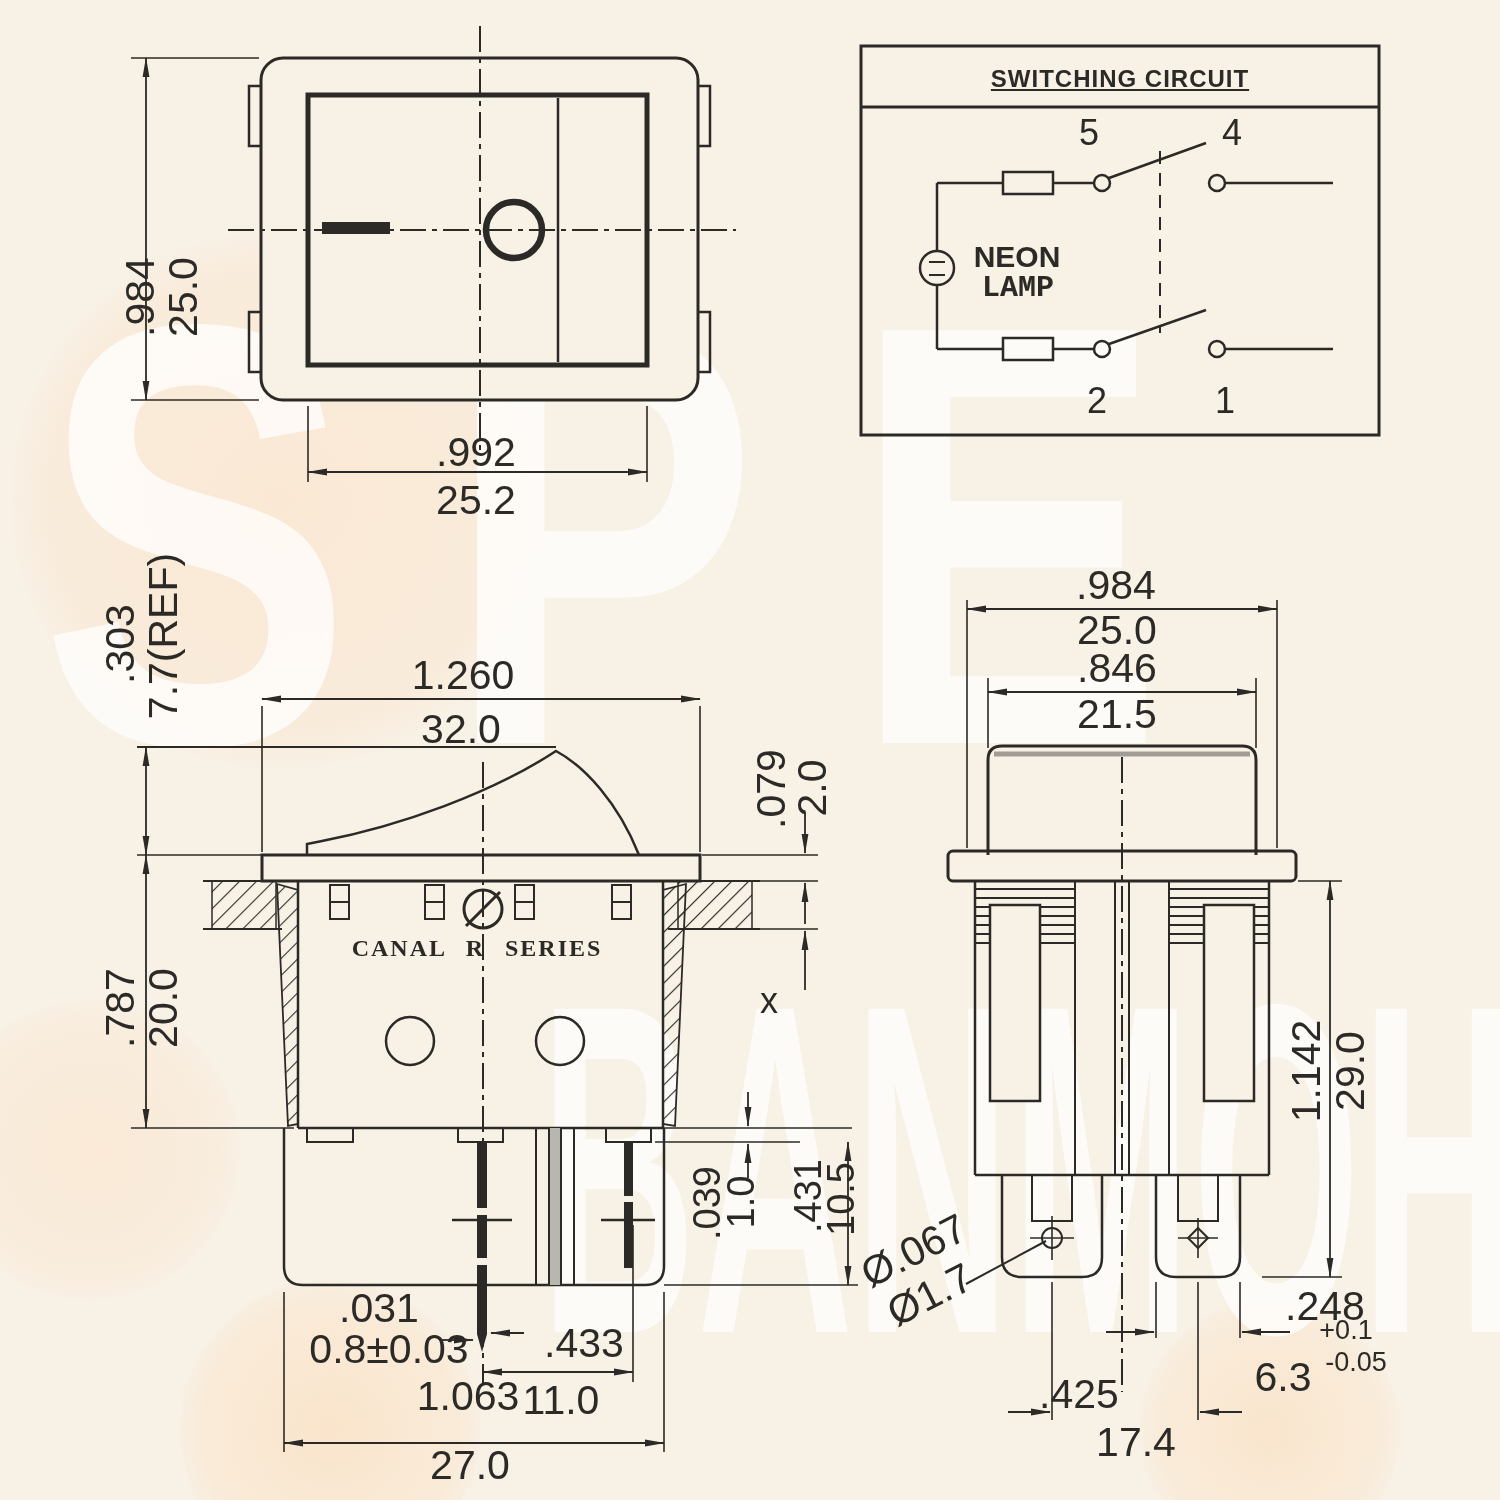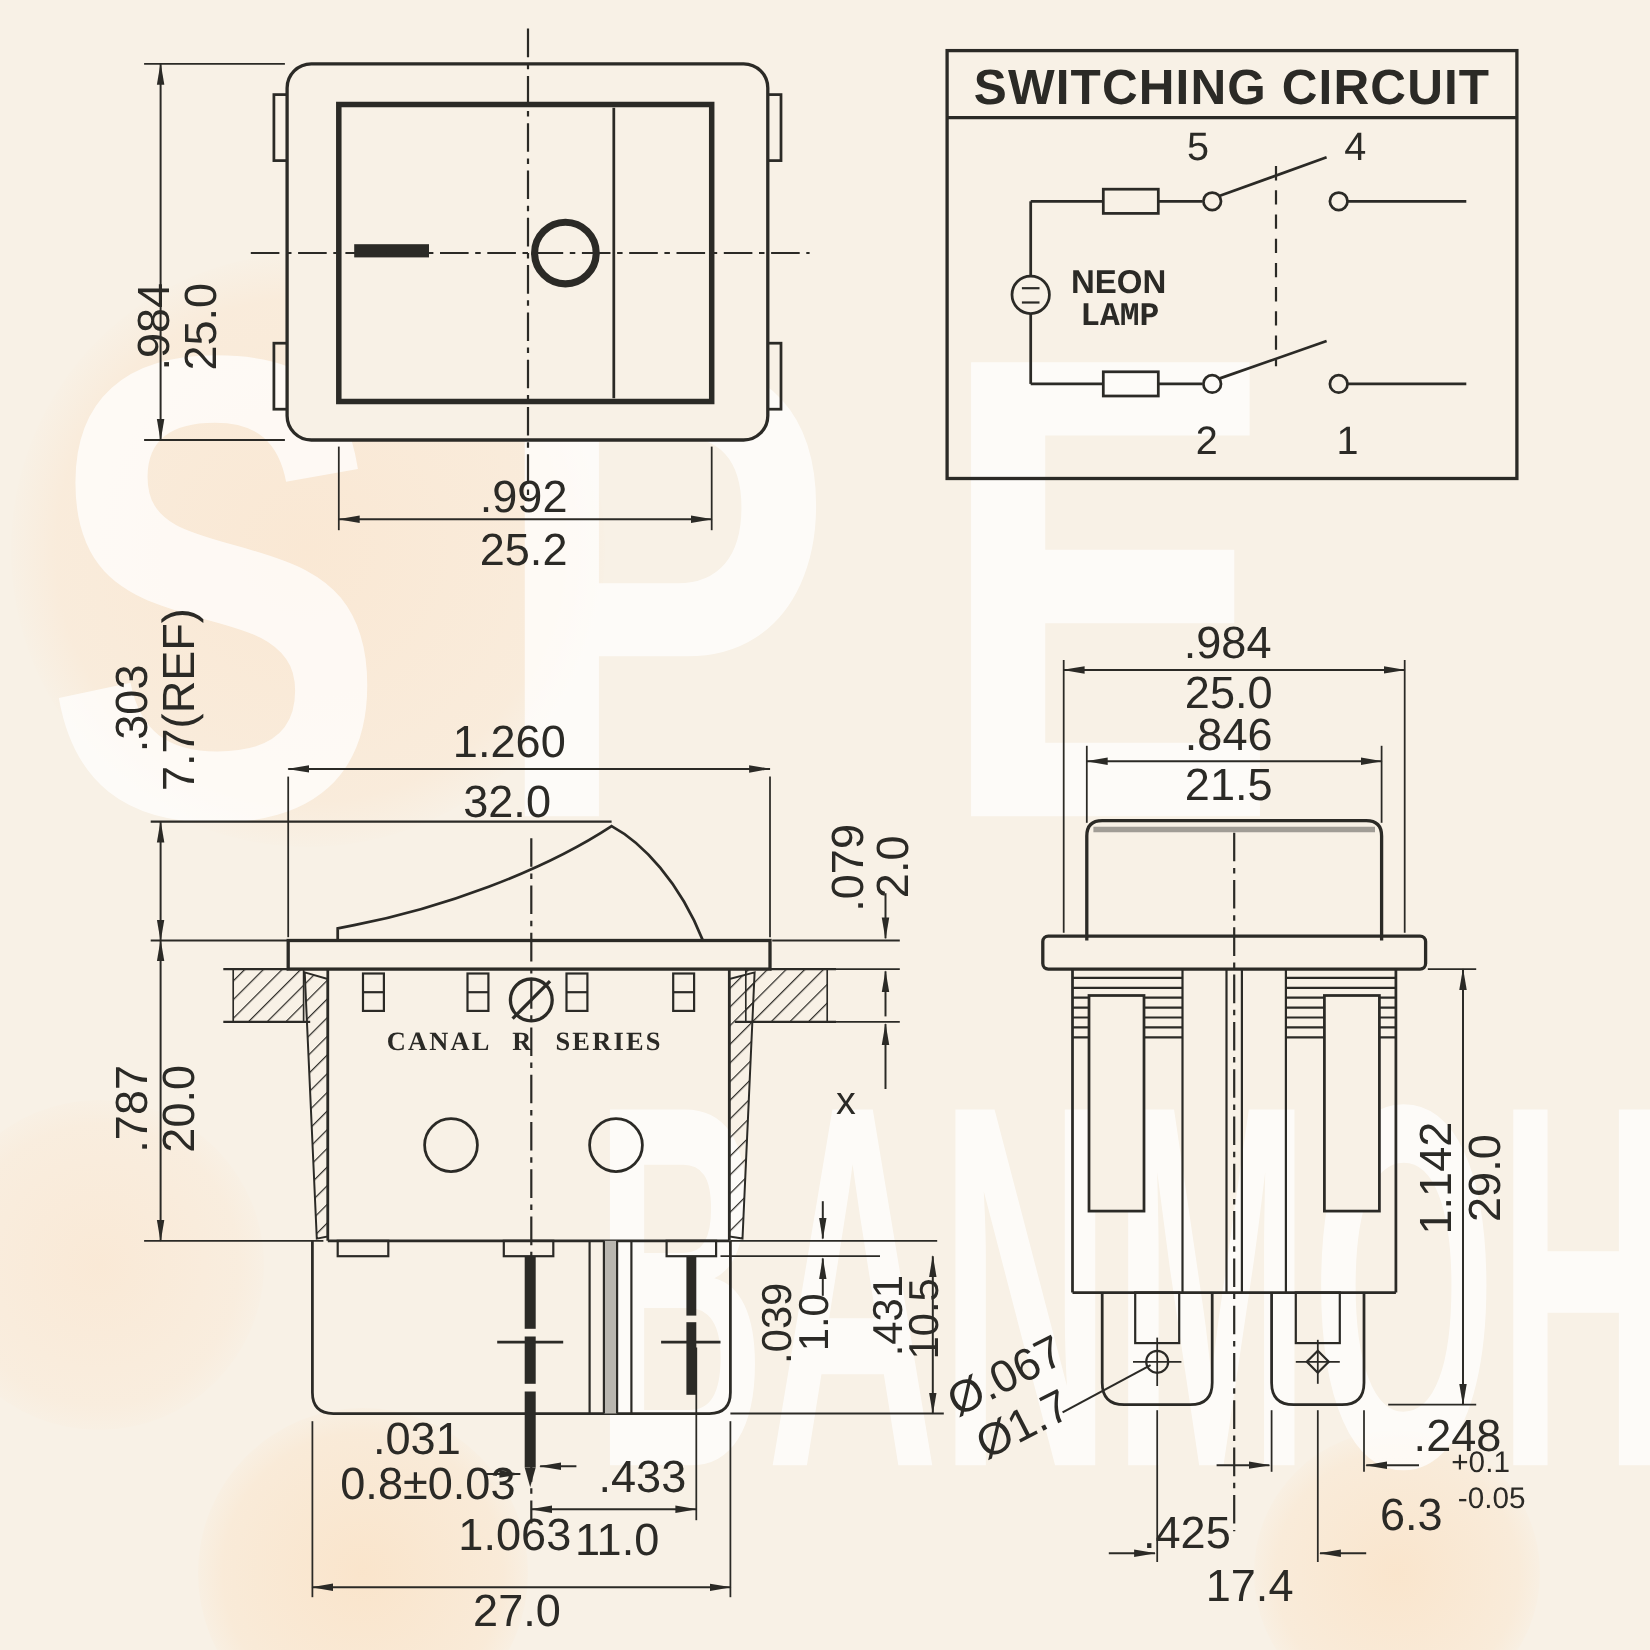--- a/index.html
+++ b/index.html
@@ -9,21 +9,21 @@
   .wmtxt{position:absolute;font-weight:bold;color:rgba(255,255,255,0.72);white-space:nowrap;
          pointer-events:none;font-family:"Liberation Sans",sans-serif;}
   svg{position:absolute;left:0;top:0;}
   .lbl{position:absolute;font-size:41px;line-height:1;white-space:nowrap;
        transform:translate(-50%,-50%);color:#2b2a26;letter-spacing:0px;}
   .r90{transform:translate(-50%,-50%) rotate(-90deg);}
   .rneg27{transform:translate(-50%,-50%) rotate(-27deg);}
   .f38{font-size:38px;} .f36{font-size:36px;} .f30{font-size:30px;} .f27{font-size:27px;}
   .bold{font-weight:bold;}
   .serif{font-family:Liberation Serif, serif;font-weight:bold;font-size:24px;letter-spacing:2px;word-spacing:12px;}
-  .title{font-size:45px;font-weight:bold;letter-spacing:1px;}
+  .title{font-size:24px;font-weight:bold;letter-spacing:1px;text-decoration:underline;}
 </style>
 </head>
 <body>
 
 <div id="stage">
 
   <div class="wmdisc" style="left:10px;top:230px;width:540px;height:540px;background:radial-gradient(circle,rgba(250,231,210,0.9) 0%,rgba(250,231,210,0.55) 60%,rgba(250,231,210,0) 72%);"></div>
   <div class="wmdisc" style="left:180px;top:1280px;width:300px;height:300px;background:radial-gradient(circle,rgba(250,228,202,0.95) 0%,rgba(250,228,202,0.5) 60%,rgba(250,228,202,0) 75%);"></div>
   <div class="wmdisc" style="left:1140px;top:1300px;width:260px;height:260px;background:radial-gradient(circle,rgba(250,228,202,0.9) 0%,rgba(250,228,202,0.45) 60%,rgba(250,228,202,0) 75%);"></div>
   <div class="wmdisc" style="left:-60px;top:1000px;width:300px;height:300px;background:radial-gradient(circle,rgba(250,231,210,0.8) 0%,rgba(250,231,210,0.4) 60%,rgba(250,231,210,0) 75%);"></div>

